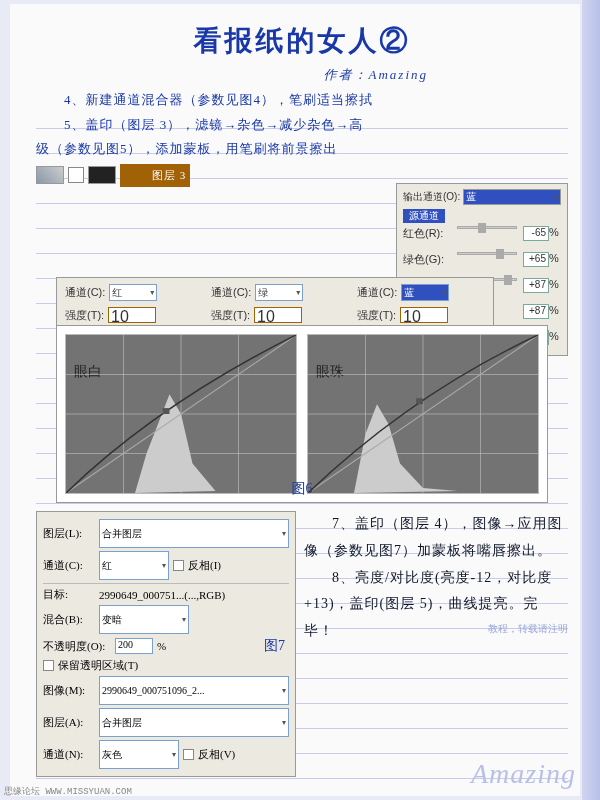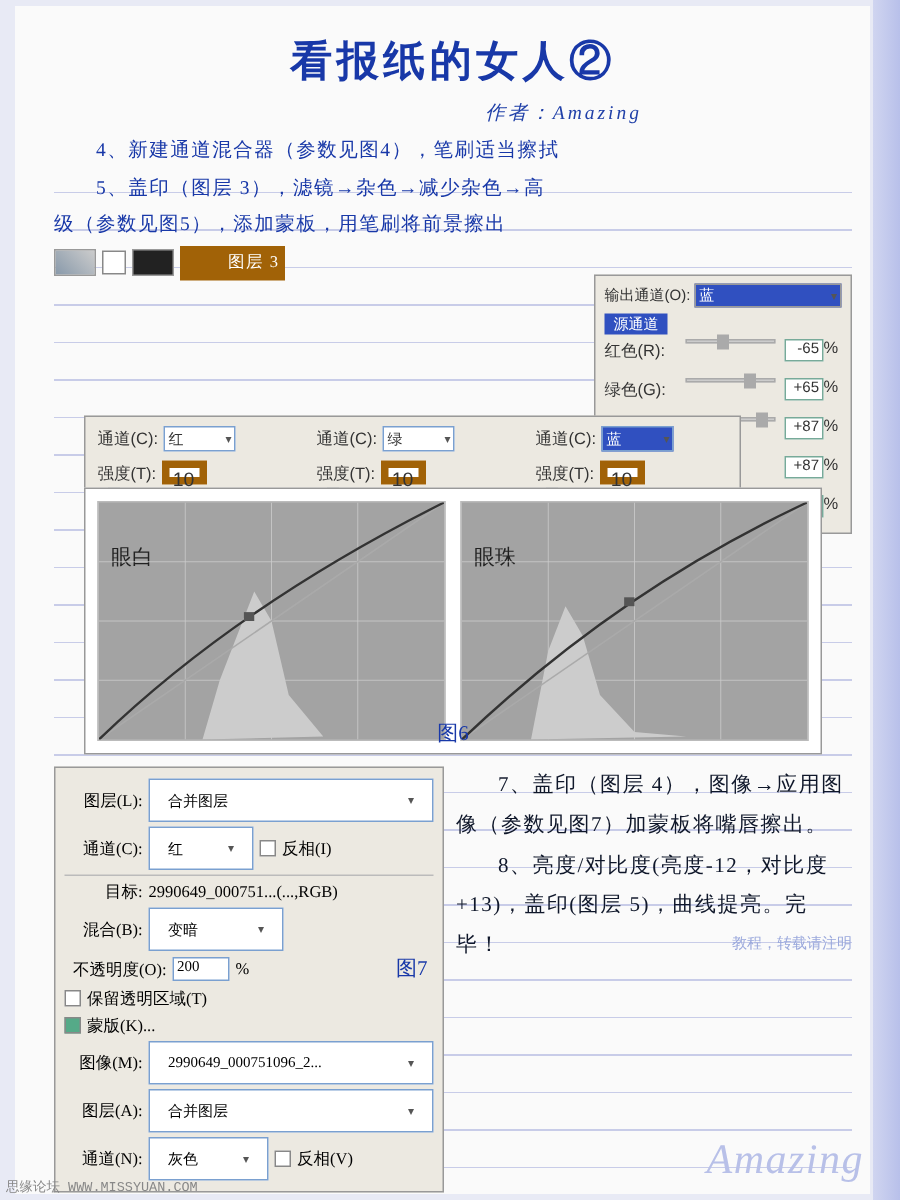--- a/index.html
+++ b/index.html
@@ -30,37 +30,37 @@
 .p4top .sel{flex:1;height:16px;background:#3050c0;border:1px solid #999;color:#fff;font-size:10px;padding:0 2px;display:flex;align-items:center;justify-content:space-between}
 .p4small{background:#3050c0;color:#fff;font-size:10px;padding:0 6px;margin-bottom:3px;display:inline-block}
 .figlabel{color:#1838a8;font-size:14px;text-align:center}
 .panel5{left:20px;top:255px;width:438px;padding:6px 8px}
 .p5row{display:flex;gap:18px;margin-bottom:6px}
 .p5col{flex:1}
 .p5f{display:flex;align-items:center;gap:4px}
 .p5f .lbl{font-size:11px}
 .p5f .sel{width:48px;height:17px;background:#fff;border:1px solid #7aa0d0;font-size:10px;padding:0 2px;display:flex;align-items:center;justify-content:space-between}
 .p5f .selb{background:#3050c0;color:#fff}
-.p5f .inp{width:30px;height:16px;border:5px solid #a16207;background:#fff;font-size:13px;padding:0 2px}
+.p5f .inp{width:48px;height:16px;border:1px solid #a16207;background:#fff;font-size:16px;padding:0 2px}
 .p5f .inpb{background:#3050c0;color:#fff}
 .p5slider{height:3px;background:#ccc;border:1px solid #aaa;margin:5px 0;position:relative}
 .p5slider .t{position:absolute;width:8px;height:10px;background:#aaa;top:-4px;left:6px}
 .fig5label{position:absolute;right:20px;bottom:8px;color:#1838a8;font-size:14px}
 .section6{margin-top:110px}
 .curvebox{border:1px solid #999;background:#fff;margin:4px 20px 0 20px;padding:8px;display:flex;gap:10px;position:relative}
-.curve{flex:1;height:160px;border:1px solid #bbb;position:relative;background:#a3a3a3}
+.curve{flex:1;height:160px;border:1px solid #bbb;position:relative;background:#737373}
 .curve svg{position:absolute;left:0;top:0;width:100%;height:100%}
 .clabel{position:absolute;top:28px;left:8px;font-size:14px;color:#222}
 .clabel2{position:absolute;top:28px;left:8px;font-size:14px;color:#222}
 .fig6{position:absolute;bottom:4px;left:50%;transform:translateX(-50%);color:#1838a8;font-size:14px}
 .bottom{display:flex;margin-top:8px;gap:8px}
 .panel7{background:#ece9e1;border:1px solid #999;width:260px;font-size:11px;padding:4px 6px}
 .p7row{display:flex;align-items:center;margin:3px 0;gap:4px}
-.p7row .lbl{width:52px;text-align:right}
-.p7row .sel{flex:1;height:29px;background:#fff;border:1px solid #7aa0d0;font-size:10px;padding:0 12px;display:flex;align-items:center;justify-content:space-between}
+.p7row .lbl{width:52px;text-align:left}
+.p7row .sel{flex:1;height:29px;background:#fff;border:1px solid #7aa0d0;font-size:10px;padding:0 2px;display:flex;align-items:center;justify-content:space-between}
 .p7row .inp{width:38px;height:16px;border:1px solid #7aa0d0;background:#fff;font-size:10px;padding:0 2px}
 .p7row .chk{width:11px;height:11px;border:1px solid #888;background:#fff}
 .p7row .chkd{background:#5a8}
 .p7divider{border-top:1px solid #bbb;margin:3px 0}
 .fig7{color:#1838a8;font-size:14px;text-align:right;margin-right:4px}
 .righttext{flex:1}
 .watermark{position:absolute;right:4px;bottom:6px;font-size:28px;color:#b8c0e8;font-style:italic;font-family:serif;letter-spacing:1px;z-index:1}
 .footer{position:absolute;left:4px;bottom:2px;font-size:9px;color:#888;font-family:Liberation Mono, monospace;z-index:3}
 .caret{font-size:8px;color:#555}
 </style>
@@ -330,24 +330,20 @@
             <span class="inp">200</span>
             <span>%</span>
    <span style="flex:1"></span>
             <span class="fig7">图7</span>
           </div>
   <div class="p7row">
             <span class="chk"></span>
             <span>保留透明区域(T)</span>
           </div>
   <div class="p7row">
-            <span class="chk chkd"></span>
-            <span>蒙版(K)...</span>
-          </div>
-  <div class="p7row">
             <span class="lbl">图像(M):</span>
             <div class="sel">
               <span>2990649_000751096_2...</span>
               <span class="caret">▾</span>
             </div>
           </div>
   <div class="p7row">
             <span class="lbl">图层(A):</span>
             <div class="sel">
               <span>合并图层</span>

